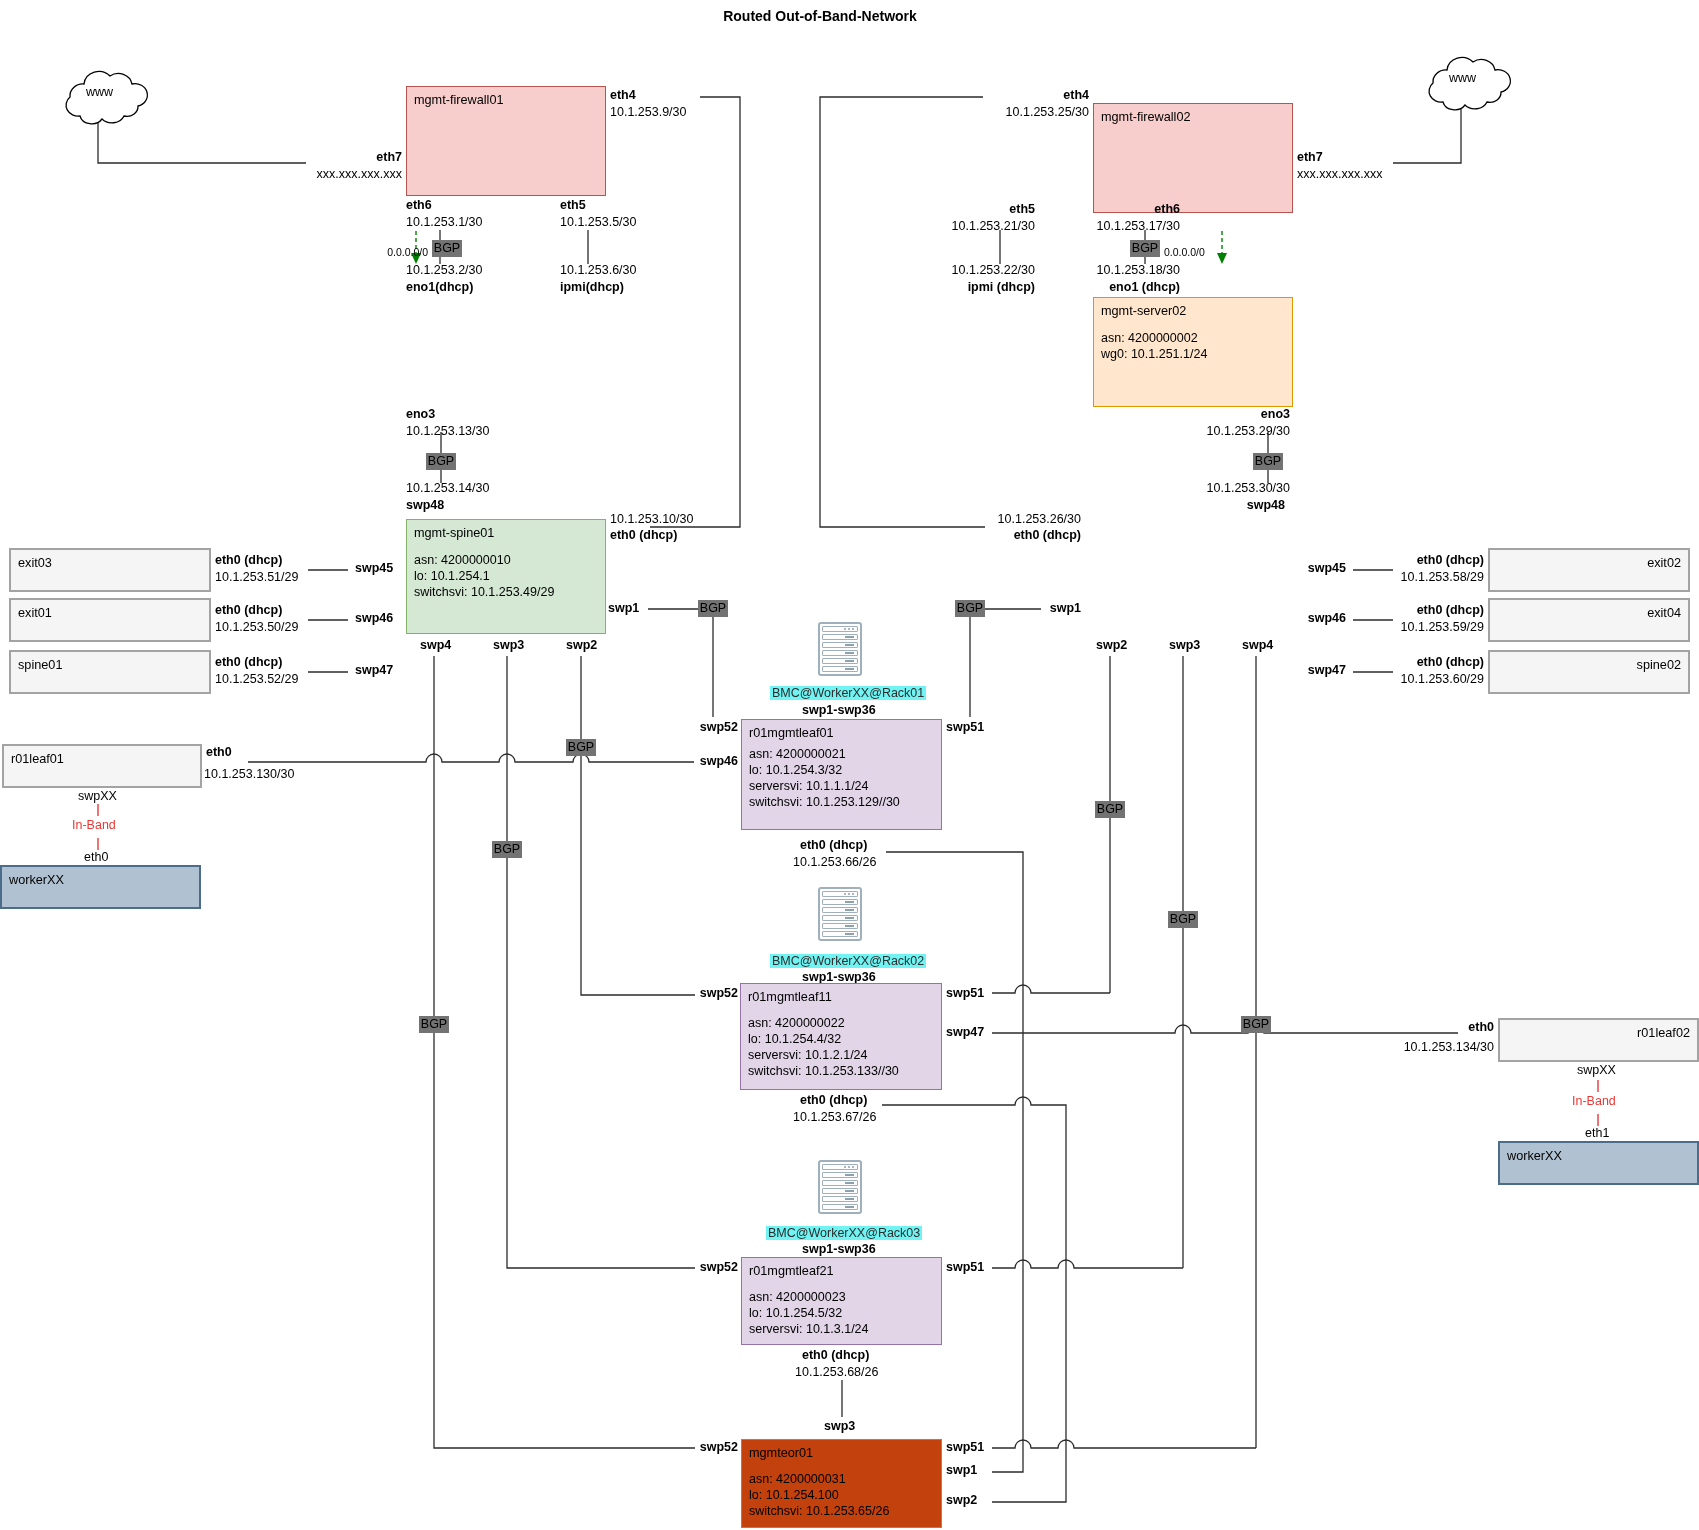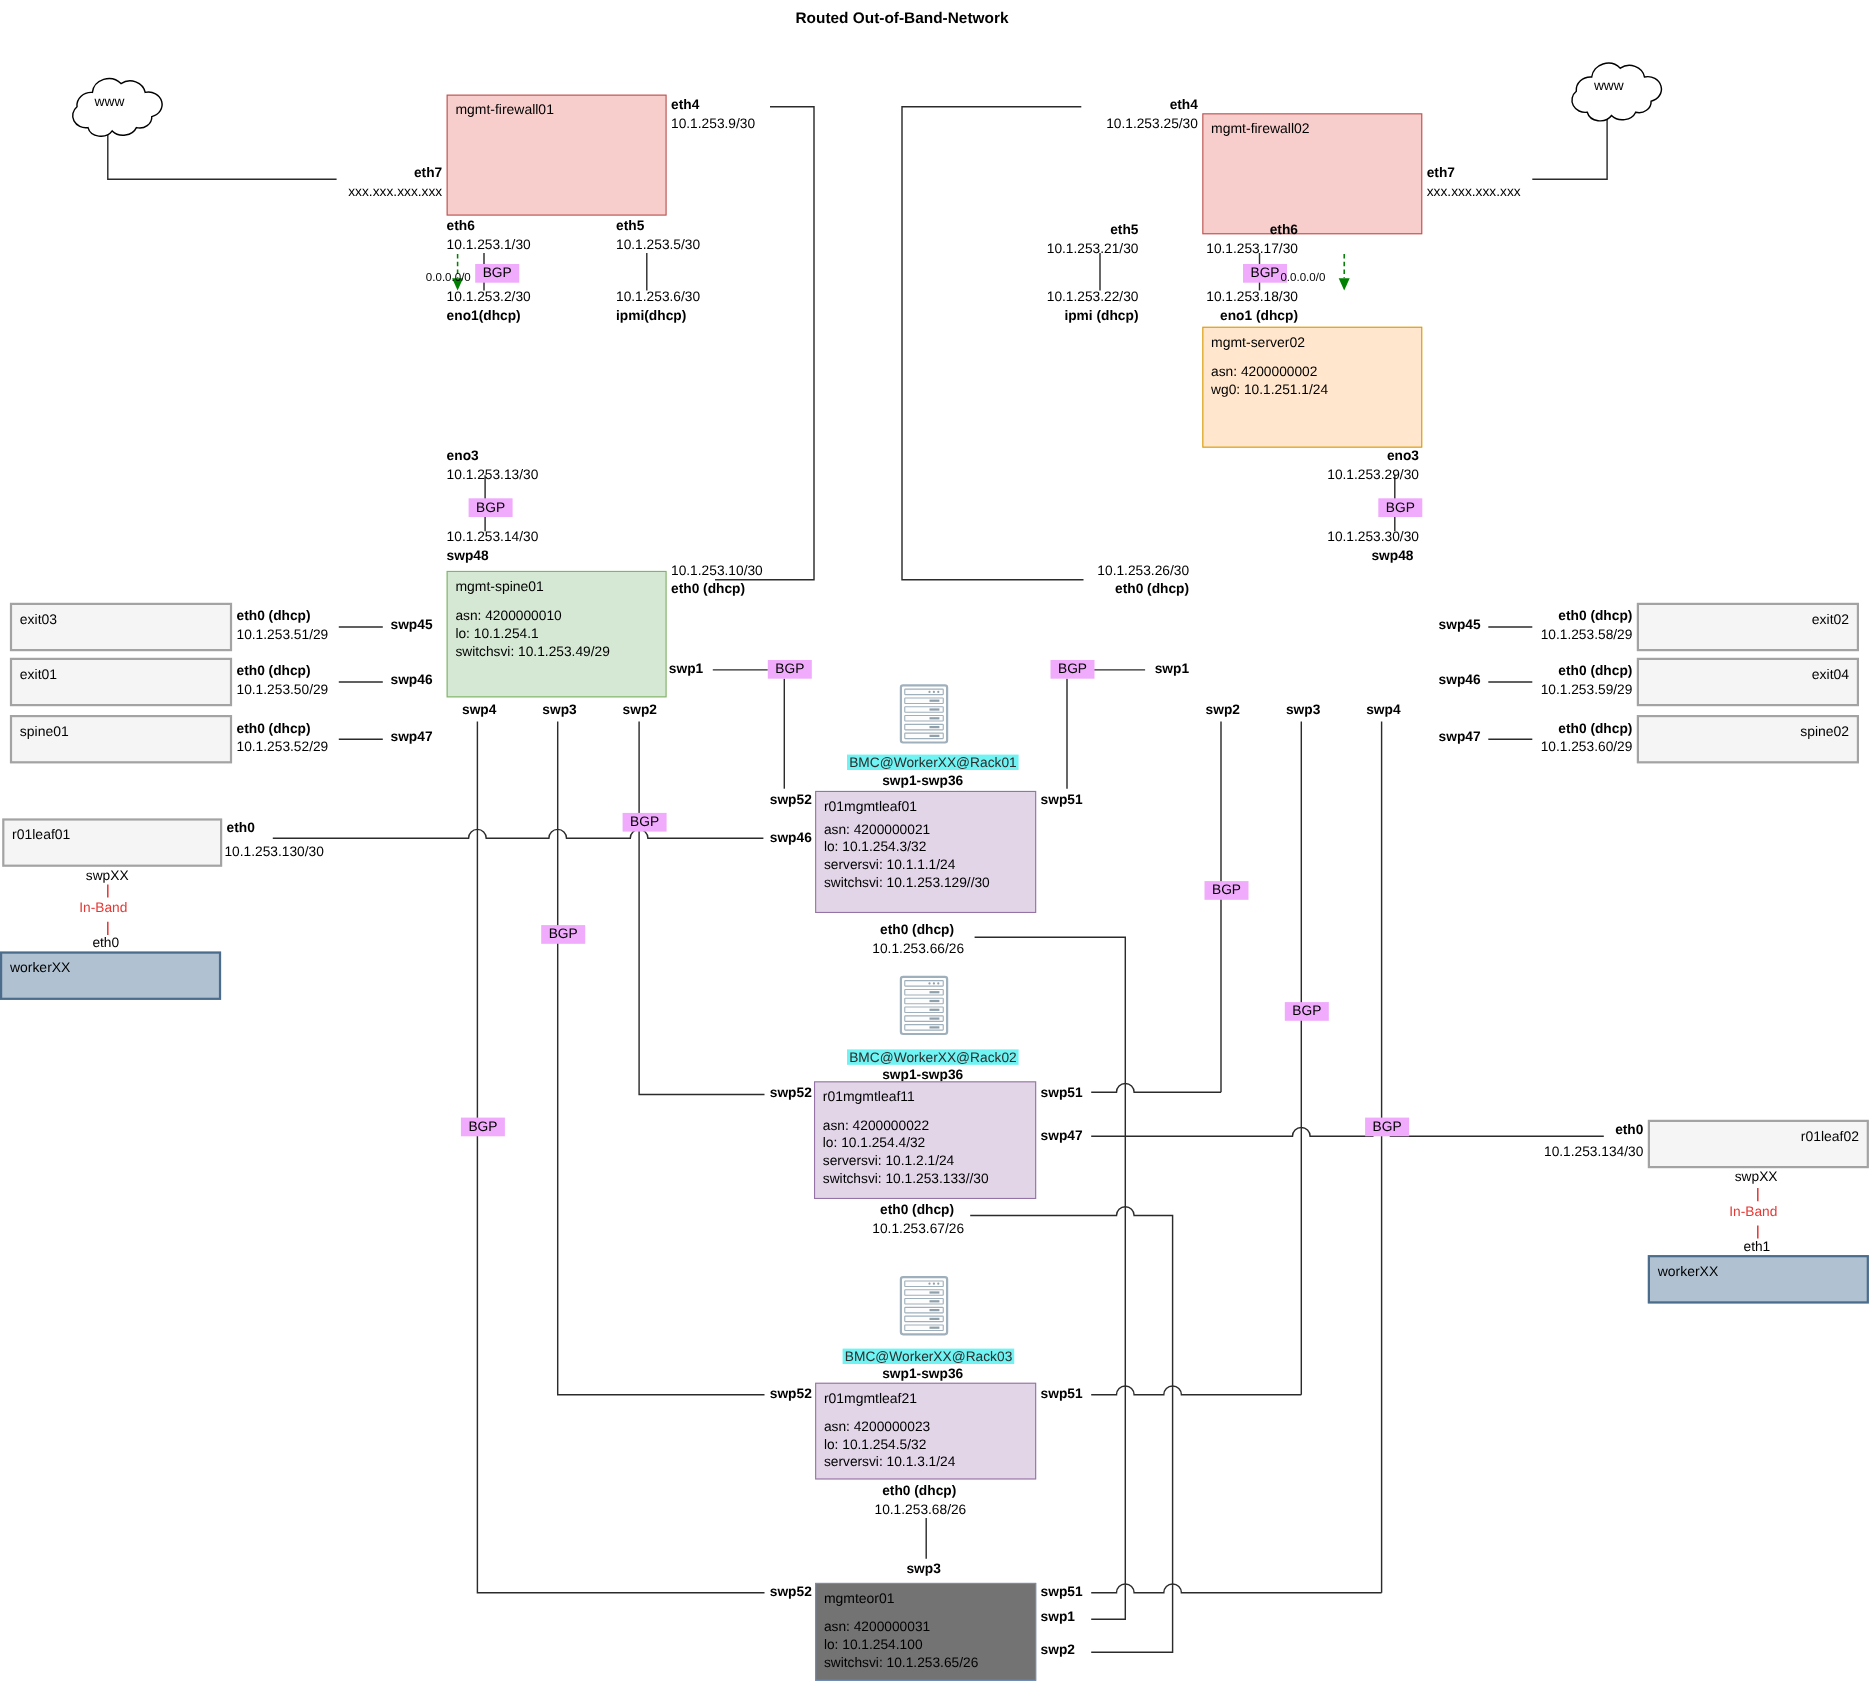--- a/index.html
+++ b/index.html
@@ -9,24 +9,24 @@
   .L{position:absolute;white-space:nowrap;font-size:12.5px;line-height:13px;}
   .B{font-weight:bold;}
   .RA{text-align:right;}
   .node{position:absolute;border:1px solid #000;box-sizing:border-box;font-size:12.5px;}
   .node .t{display:block;font-weight:normal;padding:6px 7px 0 7px;font-size:12.7px;}
   .node .ln{display:block;padding:0 7px;line-height:16px;}
   .pink{background:#f8cecc;border-color:#b85450;}
   .orange{background:#ffe6cc;border-color:#d79b00;}
   .green{background:#d5e8d4;border-color:#82b366;}
   .purple{background:#e1d5e7;border-color:#9673a6;}
-  .blue{background:#737373;border-color:#6c8ebf;}
+  .blue{background:#c2410c;border-color:#6c8ebf;}
   .gray{background:#f5f5f5;border:2px solid #a3a3a3;}
   .steel{background:#b0c2d2;border:2px solid #4c6c8c;}
-  .badge{position:absolute;width:40px;height:17px;background:#f0abfc;color:#000;
+  .badge{position:absolute;width:30px;height:17px;background:#737373;color:#000;
          font-size:12.5px;font-weight:normal;text-align:center;line-height:17px;}
   .bmc{position:absolute;background:#6ff3f3;color:#2d2d2d;font-size:12.5px;padding:0 2px;white-space:nowrap;}
   .red{color:#e53935;}
   .small{font-size:10.5px;}
   .server{position:absolute;width:44px;height:54px;border:2px solid #9fb0bc;border-radius:3px;
           background:#fff;padding:2px;display:flex;flex-direction:column;gap:2px;box-sizing:border-box;}
   .srow{flex:1;border:1px solid #9fb0bc;border-radius:1px;display:flex;align-items:center;
         justify-content:flex-end;gap:2px;padding-right:3px;background:#fdfdfd;}
   .srow i{width:2px;height:2px;background:#8fa0aa;border-radius:50%;}
   .srow b{width:9px;height:2px;background:#8fa0aa;}

